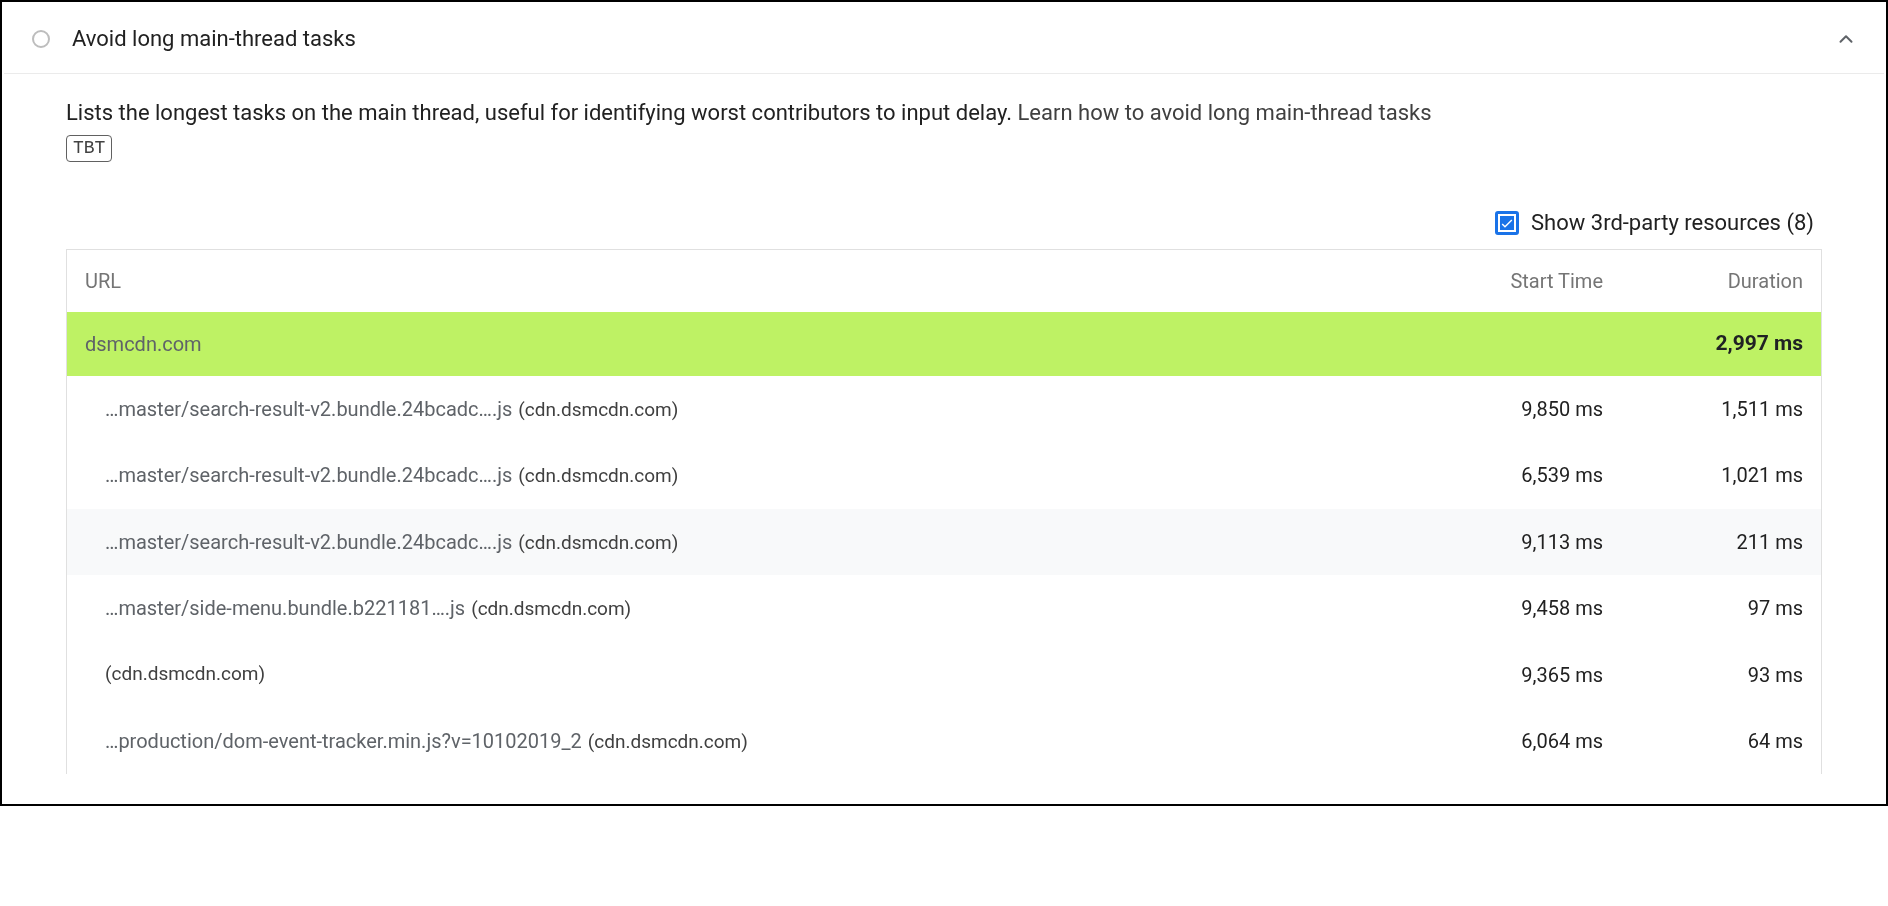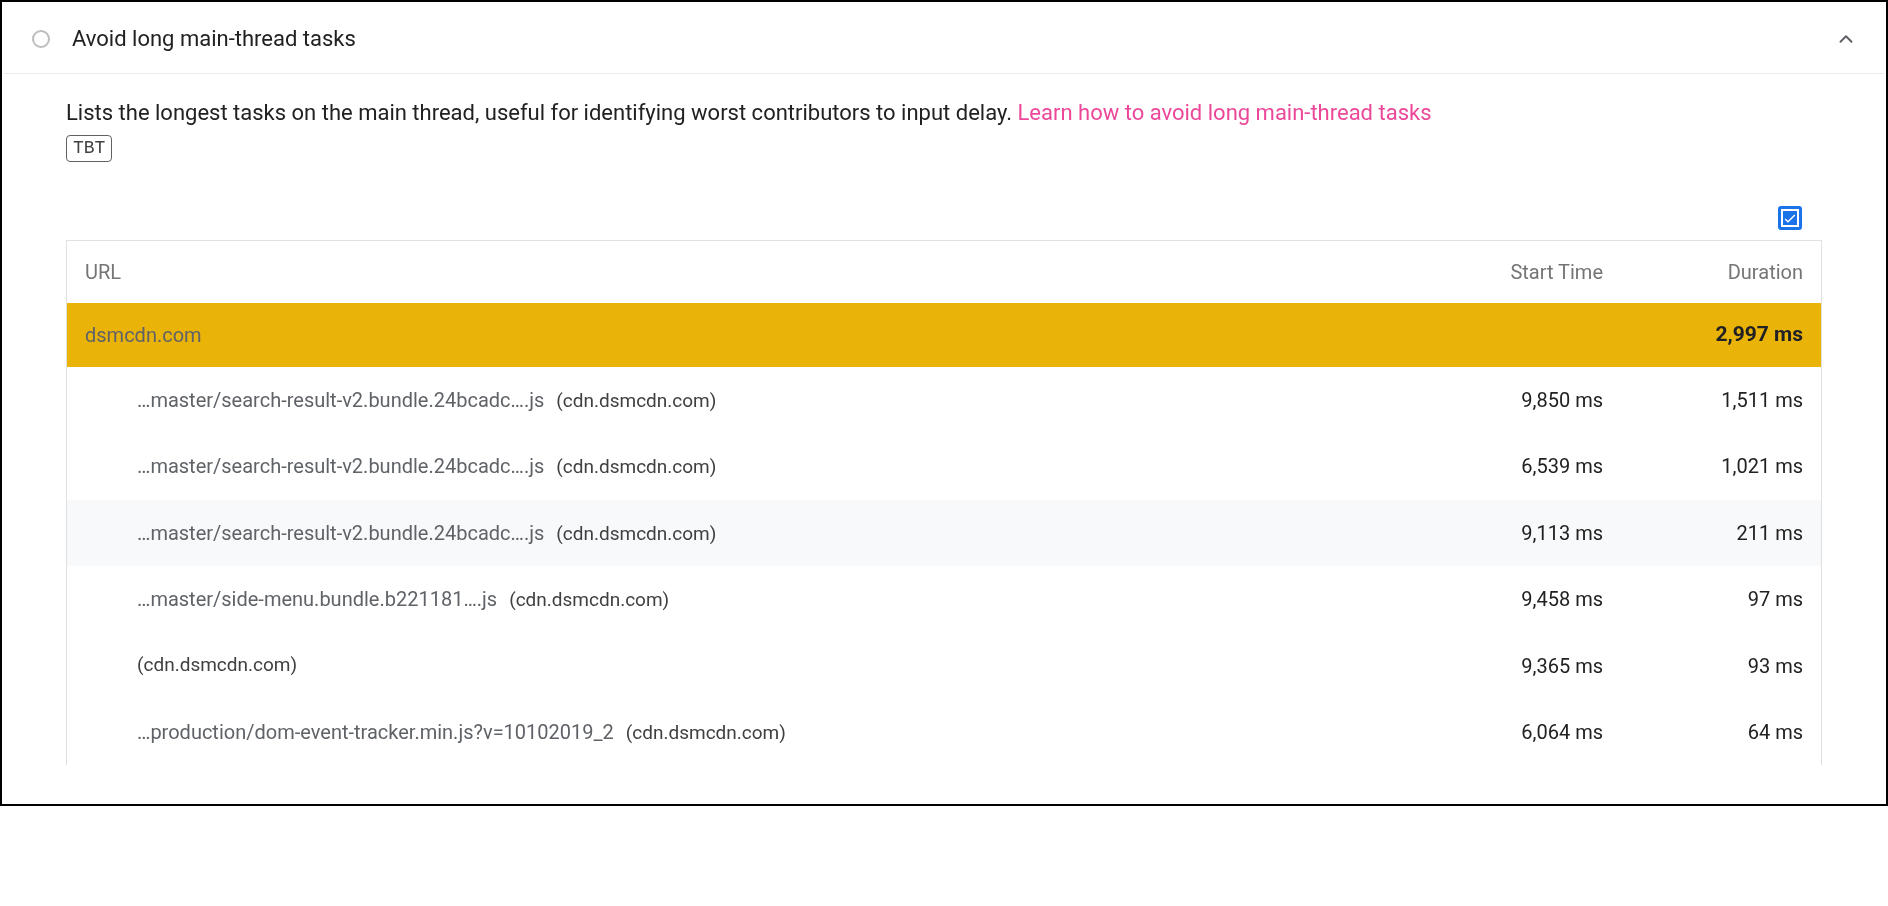--- a/index.html
+++ b/index.html
@@ -52,21 +52,21 @@
 
   .audit-body {
     padding: 22px 62px 0 62px;
   }
   .description {
     font-size: 22px;
     color: #212121;
     line-height: 1.5;
   }
   .description a {
-    color: #ec4899;
+    color: #404040;
     text-decoration: none;
   }
   .tbt-chip {
     display: inline-block;
     border: 1.5px solid #616161;
     border-radius: 4px;
     padding: 0px 6px;
     font-size: 18px;
     color: #424242;
     margin-top: 6px;
@@ -117,32 +117,32 @@
     grid-template-columns: 1fr 180px 200px;
     align-items: center;
   }
   .thead {
     padding: 16px 18px;
     color: #757575;
     font-size: 20px;
   }
   .thead .col-start, .thead .col-dur { text-align: right; }
   .group-row {
-    background: #eab308;
+    background: #bef264;
     padding: 16px 18px;
     color: #5f6368;
     font-size: 20px;
   }
   .group-row .g-dur { text-align: right; font-weight: 700; color: #202124; font-size: 21px;}
   .row {
     padding: 18px 18px 18px 38px;
     font-size: 20px;
   }
   .row.alt { background: #f8f9fa; }
-  .row .url-cell { display: flex; align-items: baseline; gap: 12px; min-width:0;margin-left:32px;}
+  .row .url-cell { display: flex; align-items: baseline; gap: 6px; min-width:0;}
   .row .url-path { color: #5f6368; white-space: nowrap; overflow: hidden; text-overflow: ellipsis;}
   .row .url-host { color: #404040; font-size: 19px; white-space: nowrap;}
   .row .c-start, .row .c-dur { text-align: right; color: #212121; }
   .group-row .g-url{ color:#5f6368;}
 </style>
 </head>
 <body>
 
 <div class="audit">
 
@@ -162,20 +162,21 @@
       <span>Lists the longest tasks on the main thread, useful for identifying worst contributors to input delay. </span><a href="#">Learn how to avoid long main-thread tasks</a>
       <div><span class="tbt-chip">TBT</span></div>
     </div>
 
     <div class="third-party-row">
       <span class="checkbox">
         <svg viewBox="0 0 24 24">
             <path d="M9 16.2l-3.5-3.5L4 14.2l5 5 11-11-1.5-1.5z"></path>
           </svg>
       </span>
+      <span>Show 3rd-party resources (8)</span>
     </div>
 
     <div class="table">
       <div class="thead">
         <span class="col-url">URL</span>
         <span class="col-start">Start Time</span>
         <span class="col-dur">Duration</span>
       </div>
       <div class="group-row">
         <span class="g-url">dsmcdn.com</span>

